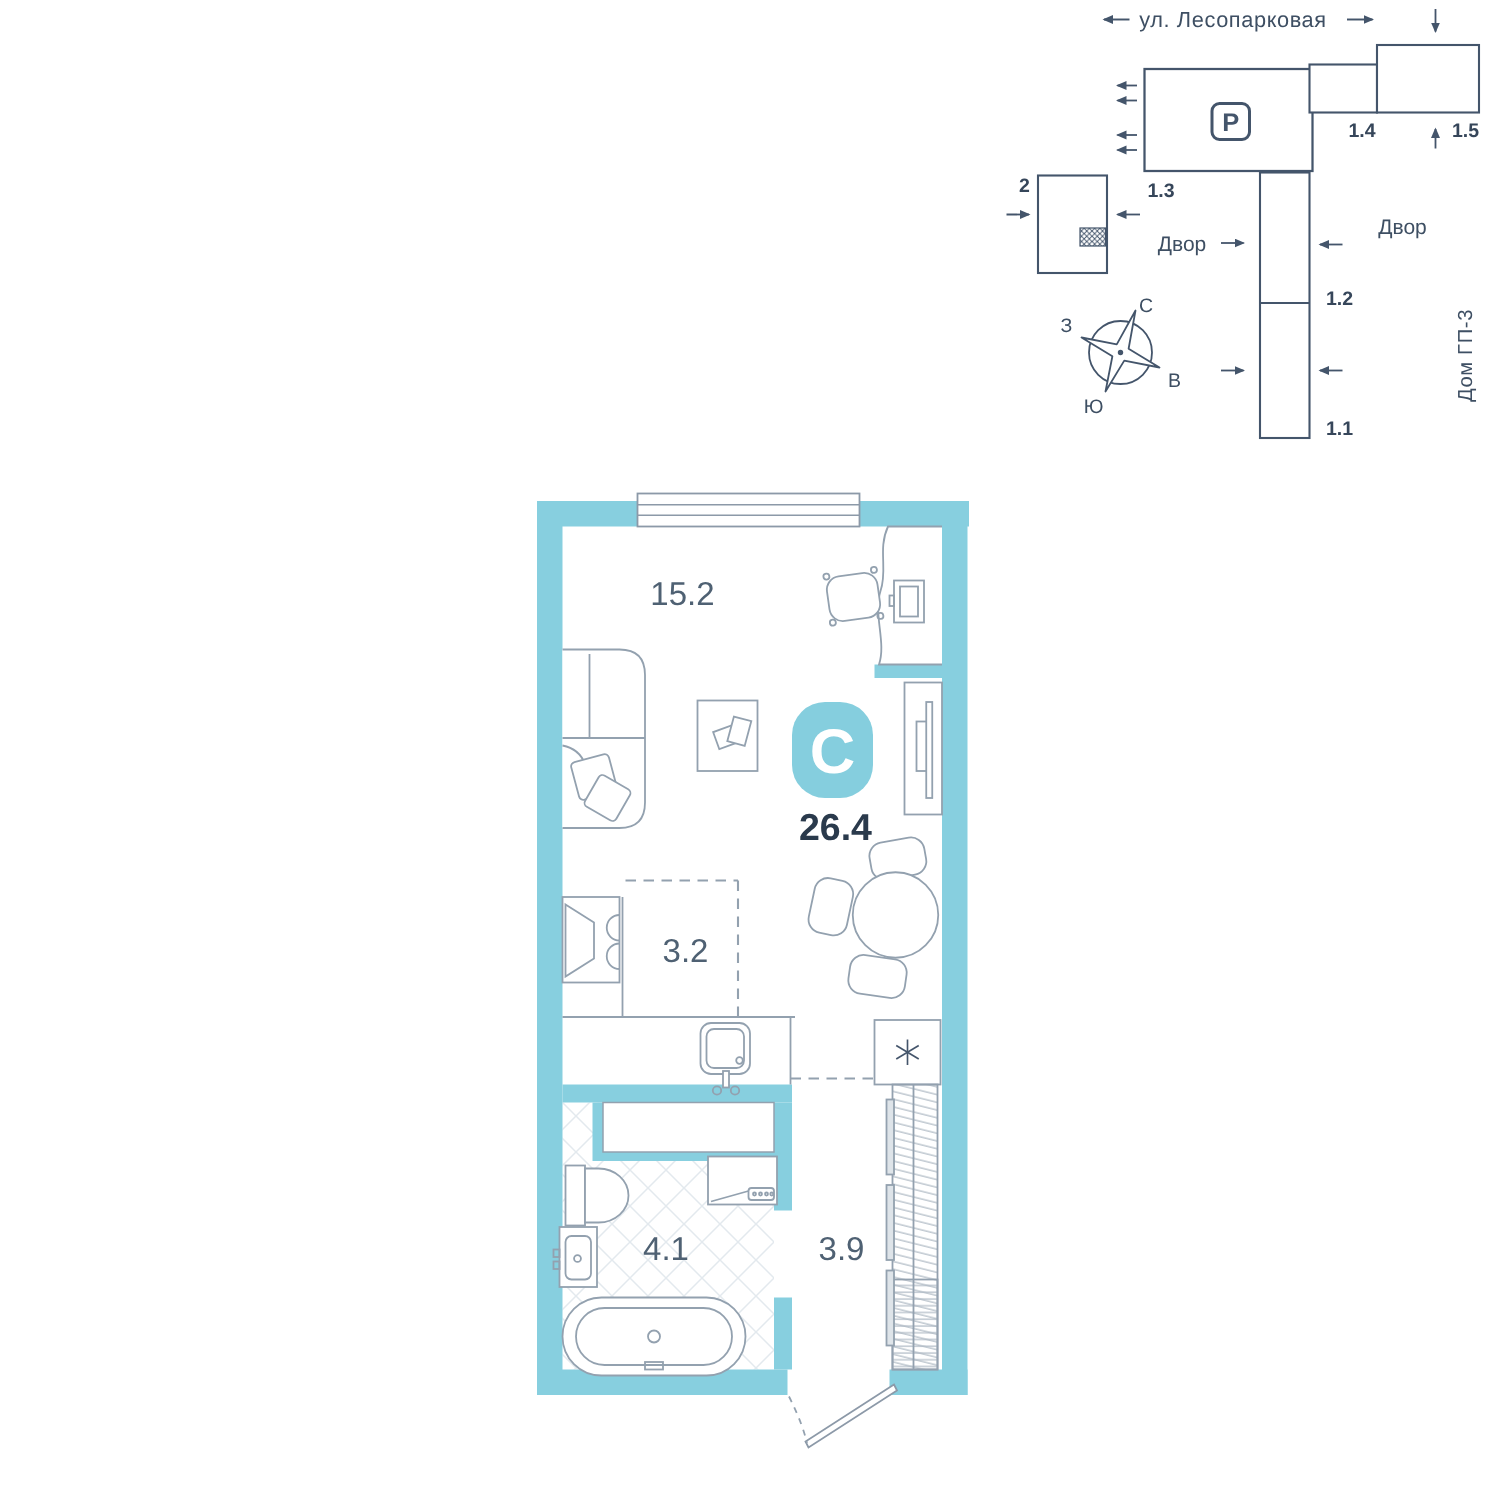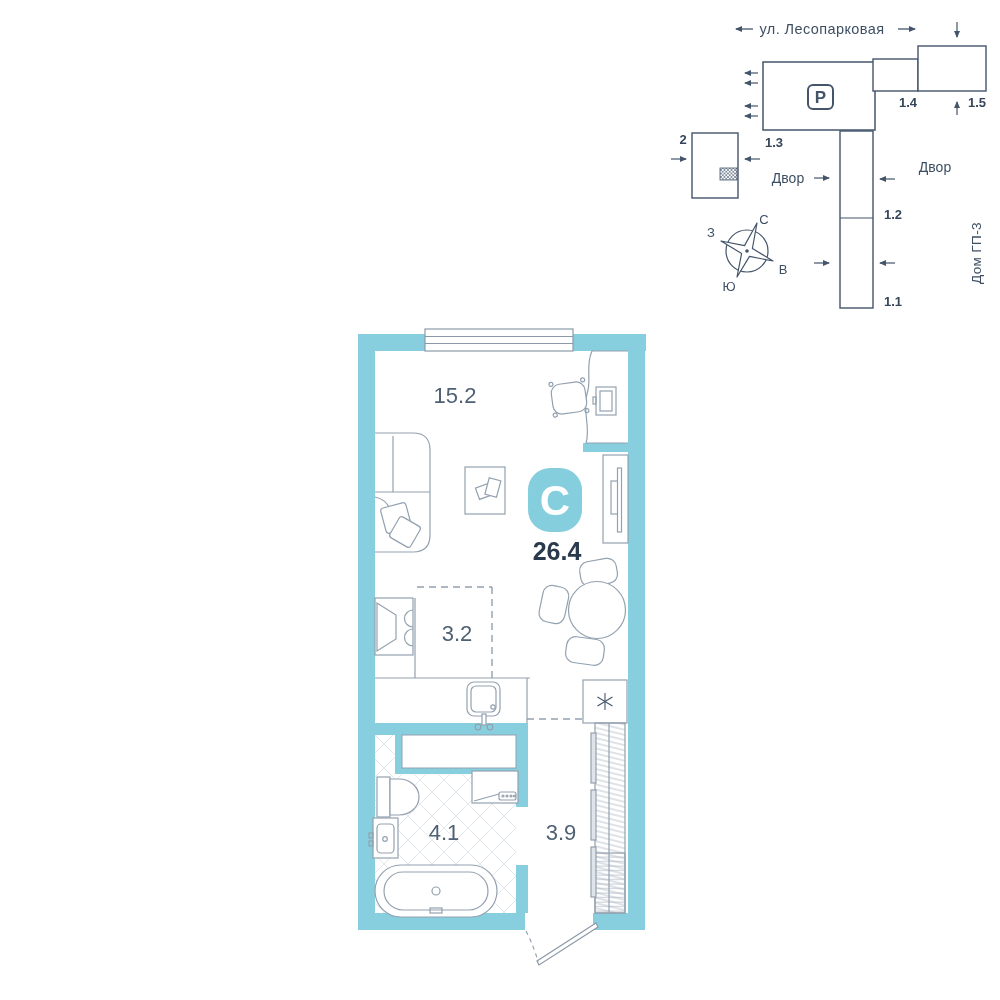--- a/index.html
+++ b/index.html
@@ -1,18 +1,18 @@
 <!DOCTYPE html>
 <html><head>
 <meta charset="utf-8">
 <style>
   html,body{margin:0;padding:0;background:#fff;}
   .stage{position:relative;width:1000px;height:1000px;background:#ffffff;overflow:hidden;
          font-family:"Liberation Sans","DejaVu Sans",sans-serif;}
-  .siteplan{position:absolute;left:655px;top:16px;width:345px;height:310px;}
+  .siteplan{position:absolute;left:655px;top:0;width:345px;height:310px;}
   .floorplan{position:absolute;left:340px;top:320px;width:320px;height:680px;}
   svg text{font-family:"Liberation Sans","DejaVu Sans",sans-serif;}
   .t-street{font-size:14.5px;fill:#3E4F63;letter-spacing:.4px;}
   .t-bld{font-size:13px;font-weight:600;fill:#36465A;}
   .t-yard{font-size:14px;fill:#3E4F63;}
   .t-compass{font-size:13px;fill:#3E4F63;}
   .t-house{font-size:13.5px;fill:#3E4F63;letter-spacing:.4px;}
   .t-parking{font-size:17px;font-weight:700;fill:#44556B;}
   .t-area{font-size:22px;fill:#4F6173;}
   .t-total{font-size:25px;font-weight:700;fill:#2A3A4C;}

